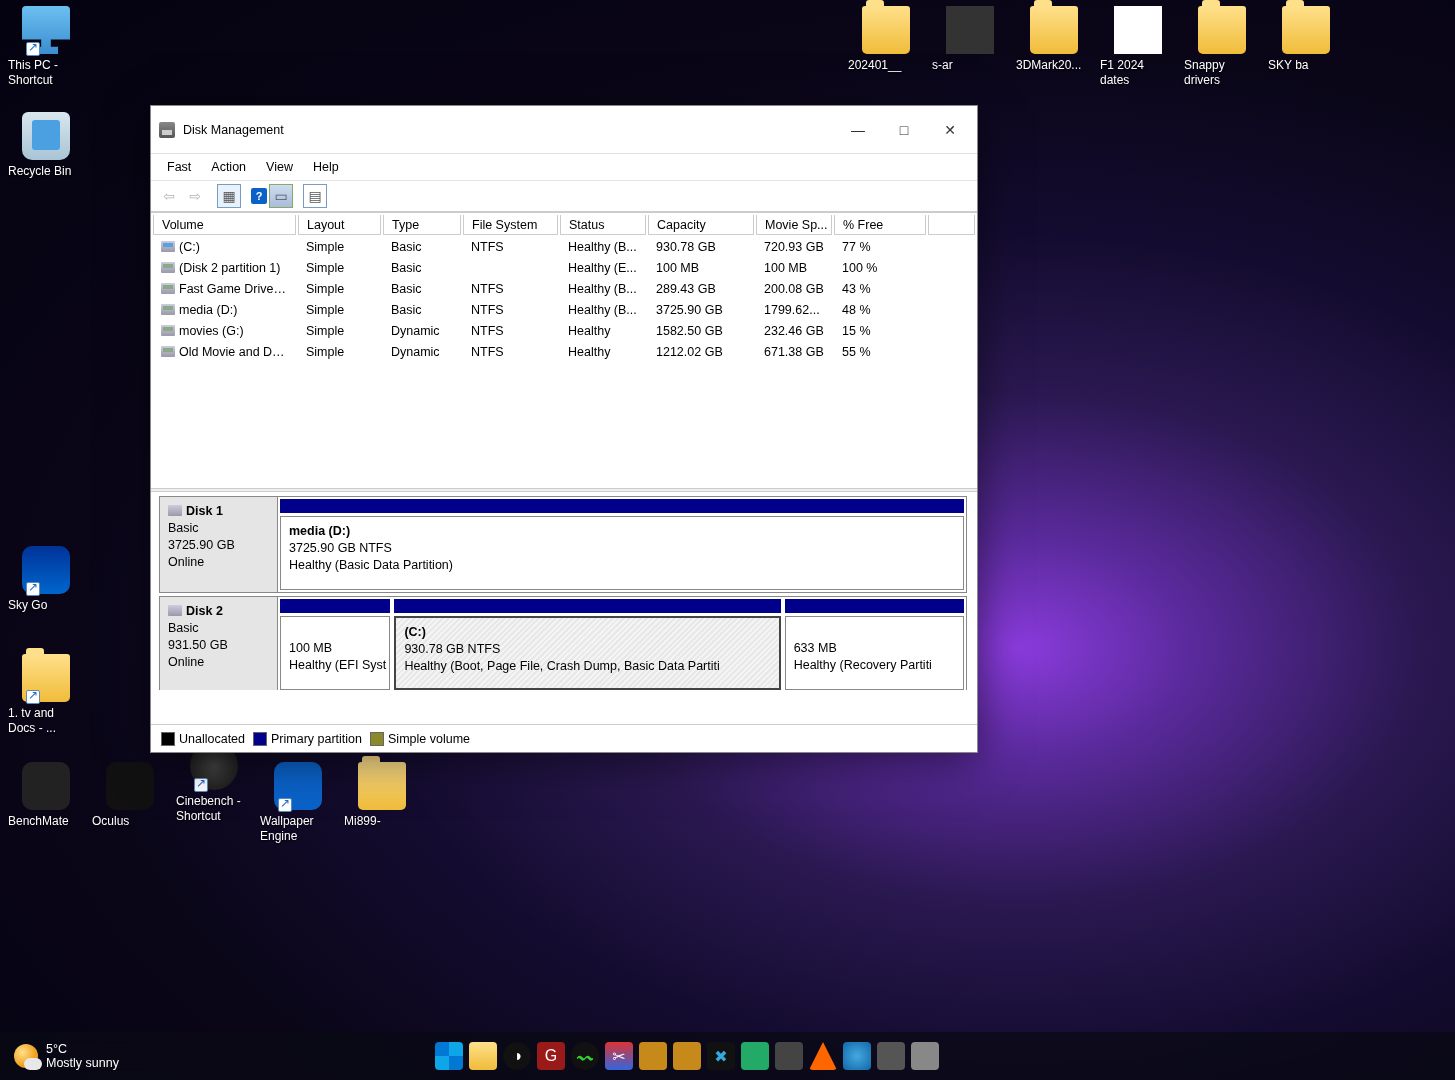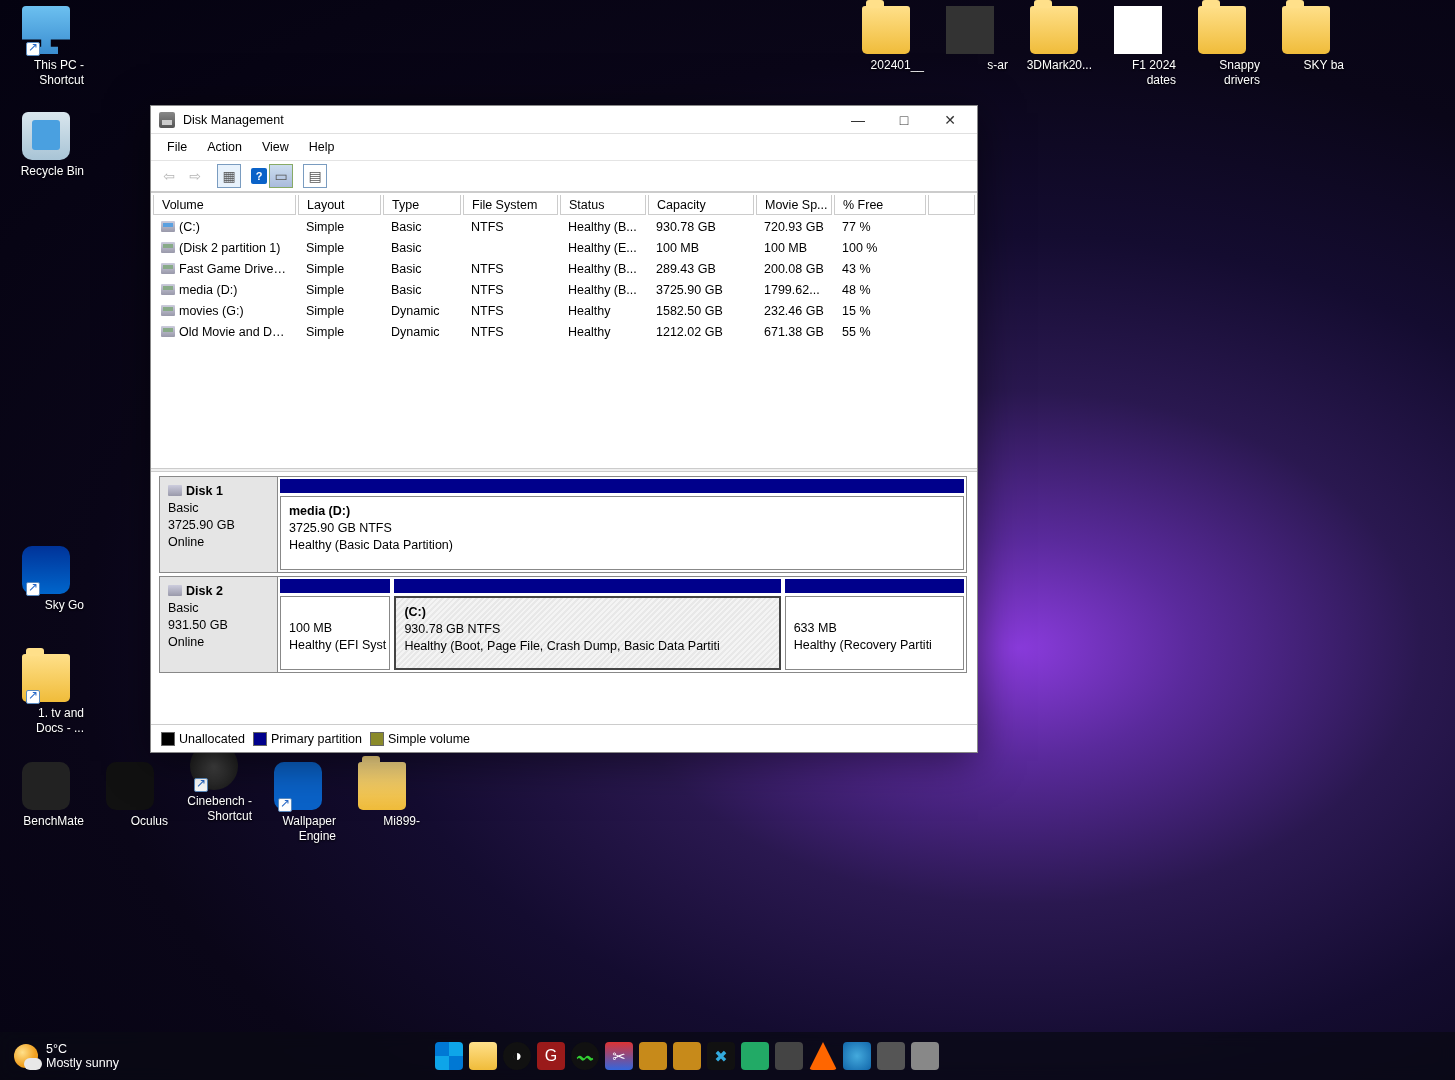--- a/index.html
+++ b/index.html
@@ -4,40 +4,40 @@
 <style>
 * { box-sizing: border-box; margin: 0; padding: 0; }
 html, body { width: 1455px; height: 1080px; overflow: hidden; font-family: "Segoe UI", sans-serif; }
 body {
   background: radial-gradient(ellipse at 70% 60%, #8a3bdc 0%, #5a2a9c 12%, #2a1850 28%, #140c30 45%, #0a0618 65%, #040210 100%);
   position: relative;
 }
 
 
 .desktop { position: absolute; inset: 0; }
-.di { position: absolute; width: 76px; text-align: right; color: #fff; font-size: 12px; cursor: pointer; }
+.di { position: absolute; width: 76px; text-align: left; color: #fff; font-size: 12px; cursor: pointer; }
 .di .ico { width: 48px; height: 48px; margin: 0 auto 4px; position: relative; }
 .di .lbl { text-shadow: 0 1px 2px #000; line-height: 1.25; }
 .ico-pc { background: linear-gradient(#6cc0f0,#3a8dd0); border-radius: 4px; clip-path: polygon(0 0,100% 0,100% 70%,60% 70%,60% 85%,75% 85%,75% 100%,25% 100%,25% 85%,40% 85%,40% 70%,0 70%); }
 .ico-pc::after { content:''; position:absolute; left:4px; bottom:4px; width:10px; height:10px; background:#1a6bc8; border-radius:2px; }
 .ico-bin { background: linear-gradient(#d9e6ee,#a8c4d6); border-radius: 6px 6px 10px 10px; }
 .ico-bin::after { content:''; position:absolute; left:10px; top:8px; width:28px; height:30px; background:#4aa0e0; border-radius:3px; }
 .ico-folder { background: linear-gradient(#ffe08a,#f0bc3a); border-radius: 3px 3px 5px 5px; }
 .ico-folder::before { content:''; position:absolute; top:-6px; left:4px; width:18px; height:8px; background:#ffe08a; border-radius:3px 3px 0 0; }
 .ico-app { background:#fff; border-radius:10px; }
 .shortcut-arrow { position:absolute; left:2px; bottom:2px; width:14px; height:14px; background:#fff; border:1px solid #5a8bc0; border-radius:2px; }
 .shortcut-arrow::after { content:'↗'; position:absolute; left:1px; top:-3px; font-size:12px; color:#2a6bc8; }
 
 
 .win {
   position: absolute; left: 150px; top: 105px; width: 828px; height: 648px;
   background: #fff; border: 1px solid #888; box-shadow: 0 8px 40px rgba(0,0,0,0.5);
   display: flex; flex-direction: column;
 }
-.titlebar { height: 28px; display:flex; align-items:center; padding: 0 4px 0 8px; background:#fff; border-bottom:1px solid #e0e0e0; }
+.titlebar { height: 48px; display:flex; align-items:center; padding: 0 4px 0 8px; background:#fff; border-bottom:1px solid #e0e0e0; }
 .titlebar .ticon { width:16px; height:16px; margin-right:8px; background: linear-gradient(#888,#555); border-radius:2px; position:relative; }
 .titlebar .ticon::after { content:''; position:absolute; left:3px; top:8px; width:10px; height:5px; background:#ccc; }
 .titlebar .ttext { flex:1; font-size:12.5px; color:#000; }
 .winbtns { display:flex; }
 .winbtn { width:46px; height:32px; display:flex; align-items:center; justify-content:center; font-size:14px; color:#333; }
 
 .menubar { height:26px; display:flex; align-items:center; padding: 0 6px; font-size:12.5px; background:#fff; }
 .menubar span { padding: 4px 10px; cursor:default; }
 
 .toolbar { height:32px; display:flex; align-items:center; gap:2px; padding: 0 6px; background:#fff; border-top:1px solid #e4e4e4; border-bottom:1px solid #ccc; }
@@ -165,21 +165,21 @@
     <div class="ticon"></div>
     <div class="ttext">Disk Management</div>
     <div class="winbtns">
       <div class="winbtn">—</div>
       <div class="winbtn">□</div>
       <div class="winbtn close">✕</div>
     </div>
   </div>
 
   <div class="menubar">
-    <span>File</span>
+    <span>Fast</span>
     <span>Action</span>
     <span>View</span>
     <span>Help</span>
   </div>
 
   <div class="toolbar">
     <div class="tbtn disabled">⇦</div>
     <div class="tbtn disabled">⇨</div>
     <div class="tsep"></div>
     <div class="tbtn sq">▦</div>

